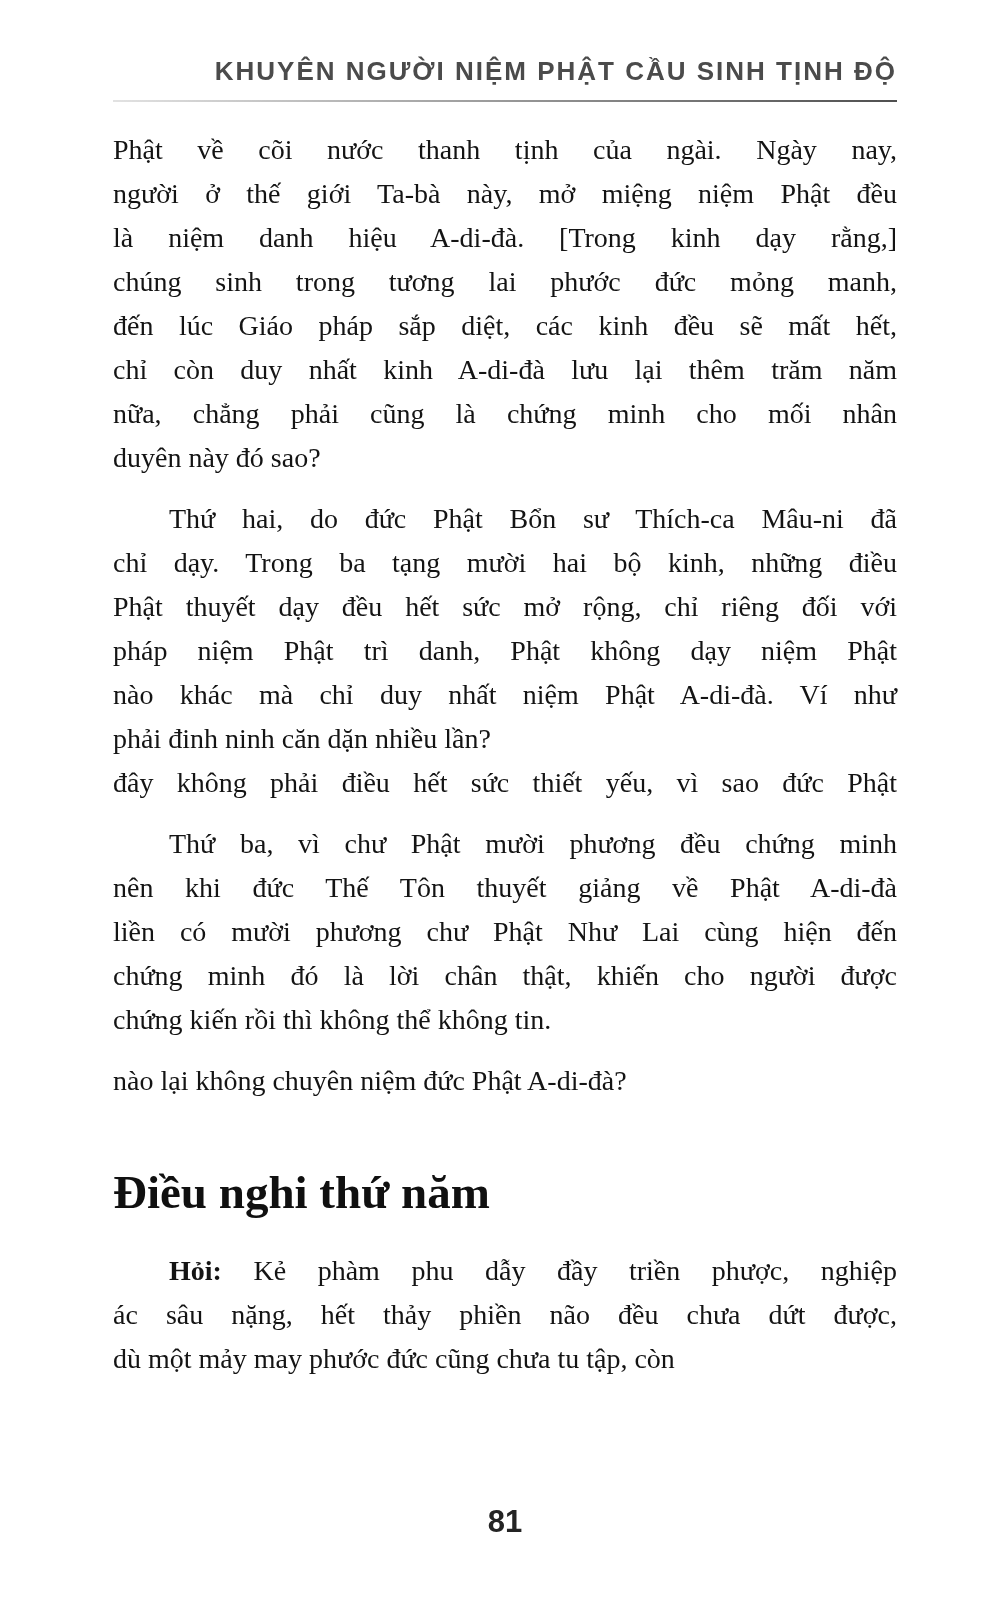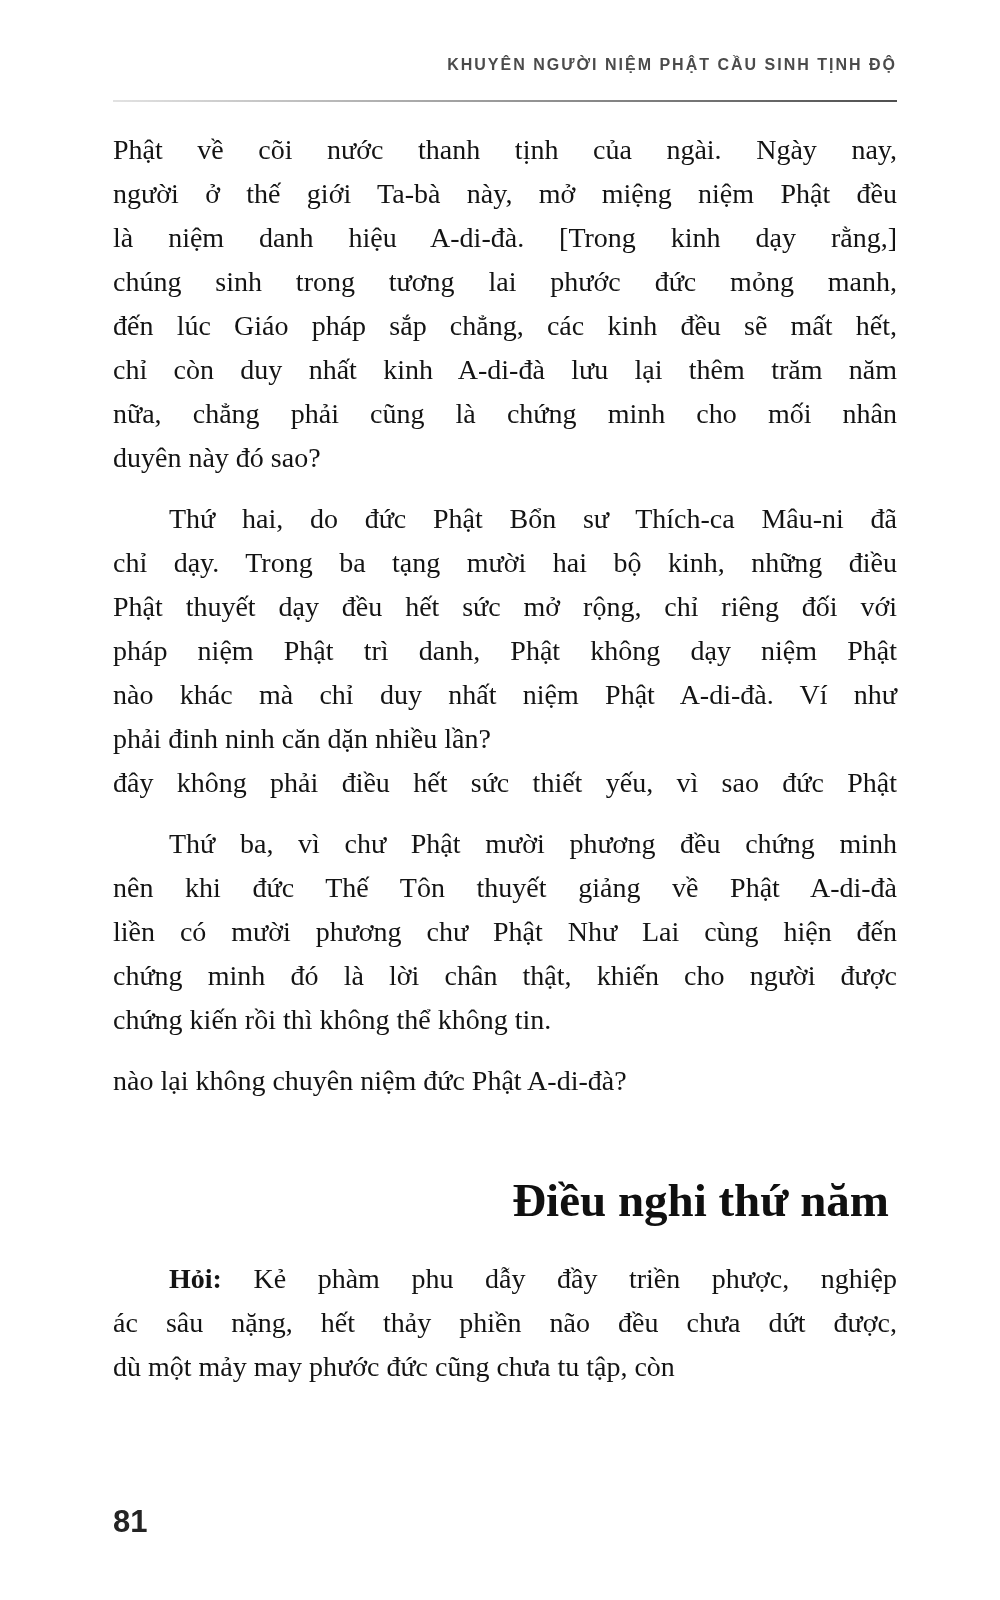--- a/index.html
+++ b/index.html
@@ -16,21 +16,21 @@
     font-family: "Liberation Serif", "DejaVu Serif", serif;
     color: var(--body-text, #141414);
   }
   
   .running-head {
     position: absolute;
     top: 56px;
     right: 103px;
     font-family: "Liberation Sans", "DejaVu Sans", sans-serif;
     font-weight: bold;
-    font-size: 16px;
+    font-size: 26px;
     letter-spacing: 2px;
     color: var(--header-text, #4b4b4b);
     white-space: nowrap;
   }
   .header-rule {
     position: absolute;
     top: 100px;
     left: 113px;
     width: 784px;
     height: 2px;
@@ -51,35 +51,36 @@
     text-align: justify;
     text-align-last: justify;
     white-space: normal;
     color: var(--body-text, #141414);
   }
   .line.para-last { text-align-last: left; }
   .line.first-indent { text-indent: 56px; }
   .q-label { font-weight: bold; font-family: Liberation Serif, serif; }
   
   .section-heading {
-    margin: 8px;
+    margin: 0;
     padding-top: 60px;
     font-size: 47px;
     line-height: 58px;
     font-weight: bold;
     color: #101010;
-    text-align: right;
+    text-align: left;
   }
   .question-block { margin-top: 28px; }
   
   .page-number {
     position: absolute;
     top: 1504px;
     left: 113px;
     width: 784px;
+    text-align: center;
     font-family: "Liberation Sans", "DejaVu Sans", sans-serif;
     font-weight: bold;
     font-size: 31px;
     color: #242424;
   }
 </style>
 </head>
 <body>
 
 <div id="page">
@@ -89,21 +90,21 @@
   <div class="header-rule"></div>
 
   <div class="text-block">
 
     <div id="paragraphs">
         <div class="para">
           <div class="line">Phật về cõi nước thanh tịnh của ngài. Ngày nay,</div>
           <div class="line">người ở thế giới Ta-bà này, mở miệng niệm Phật đều</div>
           <div class="line">là niệm danh hiệu A-di-đà. [Trong kinh dạy rằng,]</div>
           <div class="line">chúng sinh trong tương lai phước đức mỏng manh,</div>
-          <div class="line">đến lúc Giáo pháp sắp chẳng, các kinh đều sẽ mất hết,</div>
+          <div class="line">đến lúc Giáo pháp sắp diệt, các kinh đều sẽ mất hết,</div>
           <div class="line">chỉ còn duy nhất kinh A-di-đà lưu lại thêm trăm năm</div>
           <div class="line">nữa, chẳng phải cũng là chứng minh cho mối nhân</div>
           <div class="line para-last">duyên này đó sao?</div>
         </div>
         <div class="para">
           <div class="line first-indent">Thứ hai, do đức Phật Bổn sư Thích-ca Mâu-ni đã</div>
           <div class="line">chỉ dạy. Trong ba tạng mười hai bộ kinh, những điều</div>
           <div class="line">Phật thuyết dạy đều hết sức mở rộng, chỉ riêng đối với</div>
           <div class="line">pháp niệm Phật trì danh, Phật không dạy niệm Phật</div>
           <div class="line">nào khác mà chỉ duy nhất niệm Phật A-di-đà. Ví như</div>

